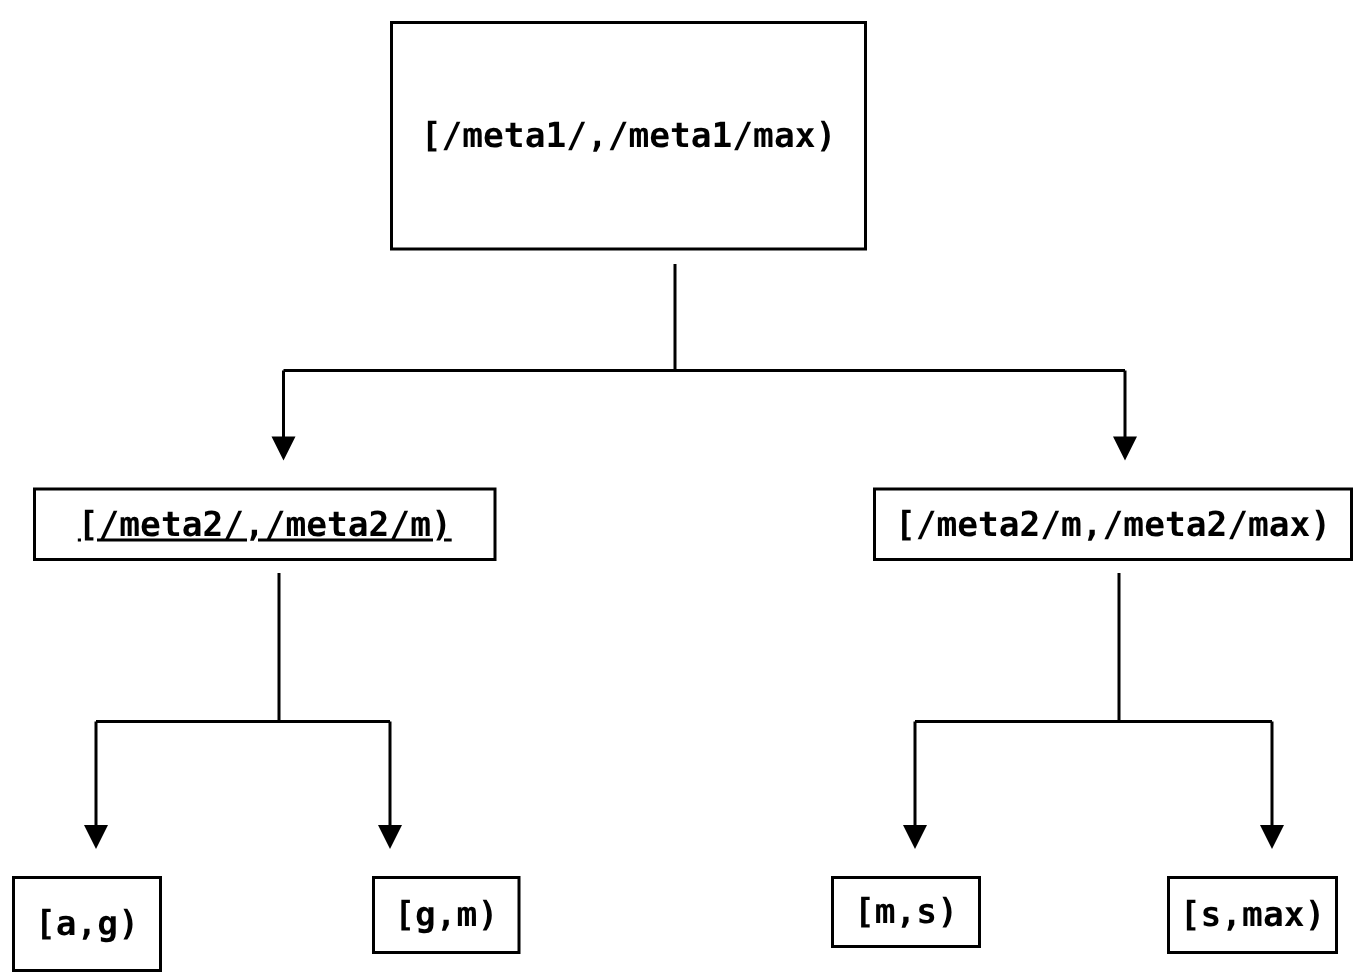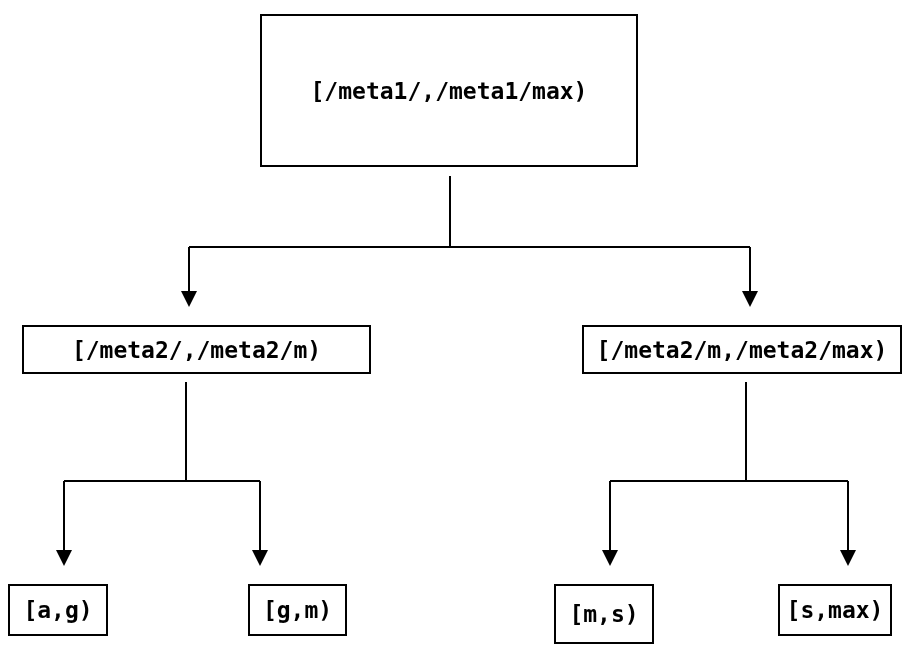--- a/index.html
+++ b/index.html
@@ -26,26 +26,26 @@
     border: 2px solid #000000;
     background: #ffffff;
     color: #000000;
     display: flex;
     align-items: center;
     justify-content: center;
     font-size: 23px;
     font-weight: bold;
     white-space: nowrap;
   }
-  .node-root      { left: 260px; top: 14px;  width: 378px; height: 153px; text-align: center; }
-  .node-left-mid  { left: 22px;  top: 325px; width: 349px; height: 49px;  }
+  .node-root      { left: 260px; top: 14px;  width: 318px; height: 153px; text-align: center; }
+  .node-left-mid  { left: 22px;  top: 325px; width: 309px; height: 49px; text-decoration: underline;  }
   .node-right-mid { left: 582px; top: 325px; width: 320px; height: 49px; text-align: center;  }
-  .node-leaf-ag   { left: 8px;   top: 584px; width: 100px; height: 52px;  }
+  .node-leaf-ag   { left: 8px;   top: 584px; width: 100px; height: 64px;  }
   .node-leaf-gm   { left: 204px; top: 584px; width: 99px;  height: 52px; margin-left: 44px;  }
-  .node-leaf-ms   { left: 554px; top: 584px; width: 100px; height: 60px;  }
+  .node-leaf-ms   { left: 554px; top: 584px; width: 100px; height: 48px;  }
   .node-leaf-smax { left: 778px; top: 584px; width: 114px; height: 52px;  }
 </style>
 </head>
 <body>
 
 <div class="canvas">
 
   <svg class="connectors" width="912" height="652" viewBox="0 0 912 652">
 
     <path d="M450,176 V247 M189,247 H750 M189,247 V292 M750,247 V292" fill="none" stroke="#000000" stroke-width="2"></path>

